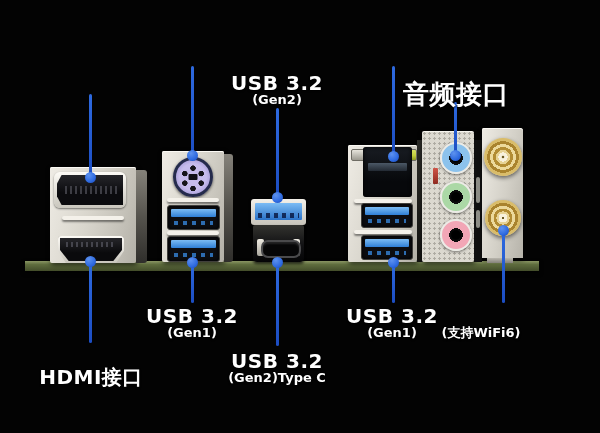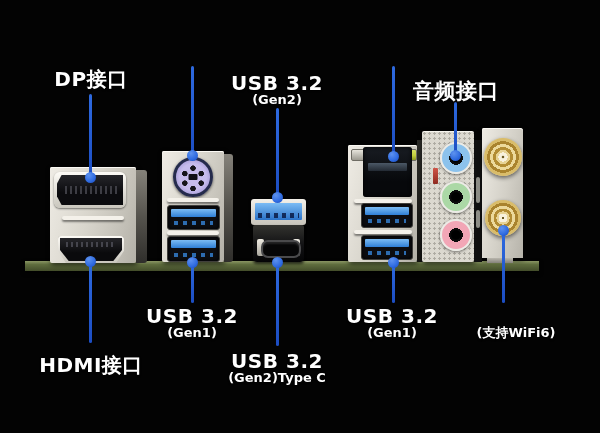--- a/index.html
+++ b/index.html
@@ -107,33 +107,32 @@
                           #ecd99b 37% 48%,#a9832e 48% 59%,var(--sma_gold,#d9bc6a) 59% 72%,
                           #bb953c 72% 85%,#8a6a24 85% 100%);
         box-shadow:0 2px 4px rgba(0,0,0,.55);}
   .foot{position:absolute;z-index:2;background:linear-gradient(180deg,#b9b6ad,#85827a);}
 </style>
 </head>
 <body>
 
 <div id="stage">
 
-  <div class="lab" style="left:91px;top:66px">DP接口</div>
   <div class="lab" style="left:277px;top:71px">USB 3.2</div>
   <div class="lab small" style="left:277px;top:92px">(Gen2)</div>
-  <div class="lab" style="left:456px;top:77px;font-size:21px">音频接口</div>
+  <div class="lab" style="left:456px;top:77px;font-size:26px">音频接口</div>
 
   <div class="lab" style="left:192px;top:304px">USB 3.2</div>
   <div class="lab small" style="left:192px;top:325px">(Gen1)</div>
-  <div class="lab" style="left:91px;top:352px">HDMI接口</div>
+  <div class="lab" style="left:91px;top:364px">HDMI接口</div>
   <div class="lab" style="left:277px;top:349px">USB 3.2</div>
   <div class="lab small" style="left:277px;top:370px">(Gen2)Type C</div>
   <div class="lab" style="left:392px;top:304px">USB 3.2</div>
   <div class="lab small" style="left:392px;top:325px">(Gen1)</div>
-  <div class="lab small" style="left:516px;top:324px">(支持WiFi6)</div>
+  <div class="lab small" style="left:481px;top:324px">(支持WiFi6)</div>
 
   <div class="cline" style="left:88.5px;top:94px;height:83px"></div>
   <div class="cdot" style="left:85px;top:172px"></div>
   <div class="cline" style="left:190.5px;top:66px;height:90px"></div>
   <div class="cdot" style="left:187px;top:150px"></div>
   <div class="cline" style="left:275.5px;top:108px;height:89px"></div>
   <div class="cdot" style="left:272px;top:192px"></div>
   <div class="cline" style="left:391.5px;top:66px;height:91px"></div>
   <div class="cdot" style="left:388px;top:151px"></div>
   <div class="cline" style="left:453.5px;top:102px;height:54px"></div>

